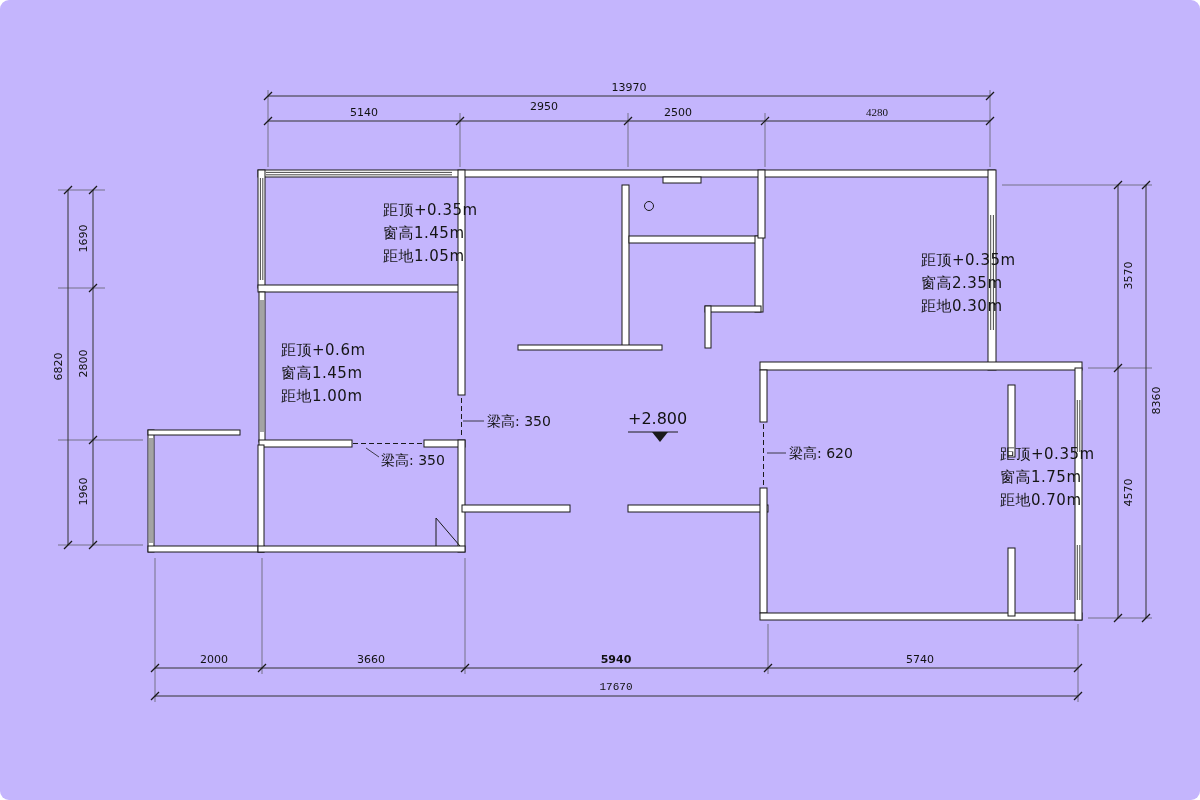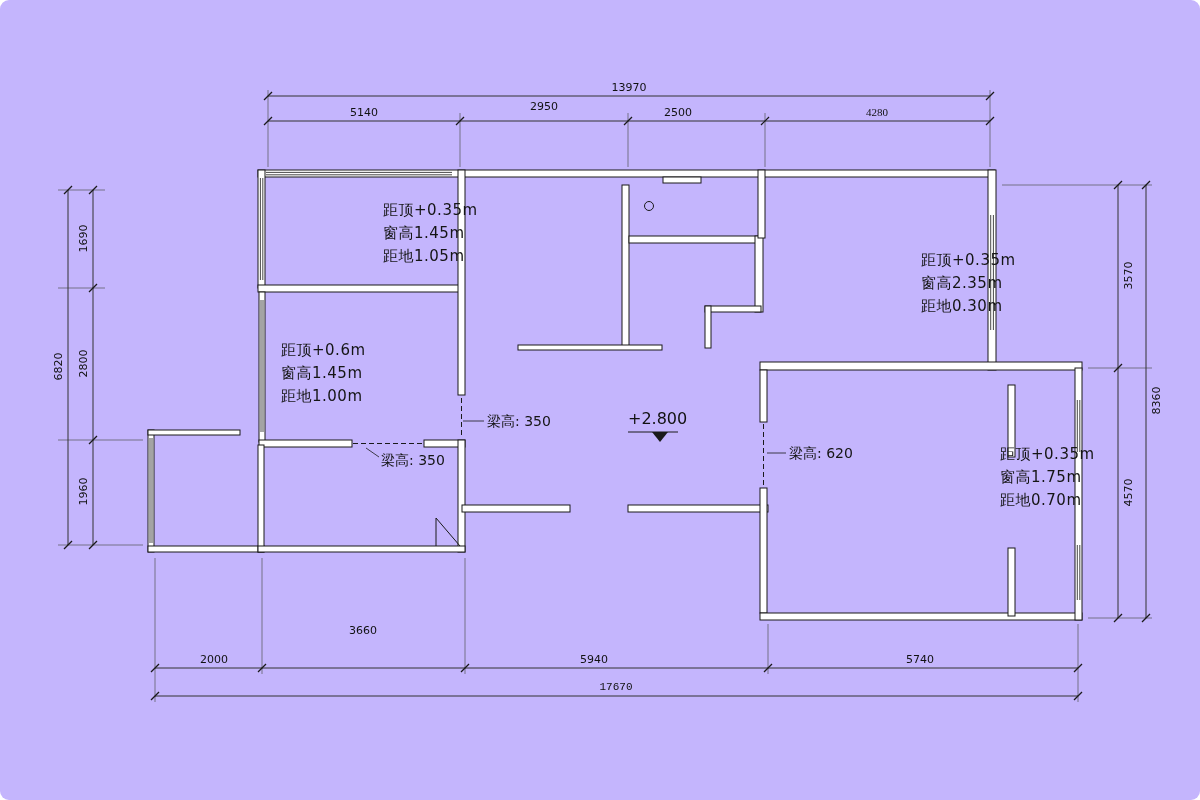--- a/index.html
+++ b/index.html
@@ -177,22 +177,22 @@
   <div class="dim wide rot" style="left:30px; top:360px;">6820</div>
   <div class="dim rot" style="left:61px; top:232px;">1690</div>
   <div class="dim rot" style="left:61px; top:357px;">2800</div>
   <div class="dim rot" style="left:61px; top:485px;">1960</div>
 
   <div class="dim rot" style="left:1106px; top:269px;">3570</div>
   <div class="dim rot" style="left:1106px; top:486px;">4570</div>
   <div class="dim wide rot" style="left:1128px; top:394px;">8360</div>
 
   <div class="dim" style="left:186px; top:653px;margin-left:6px;">2000</div>
-  <div class="dim" style="left:341px; top:624px;">3660</div>
-  <div class="dim" style="left:572px; top:653px;">5940</div>
+  <div class="dim" style="left:341px; top:653px;text-align:right;">3660</div>
+  <div class="dim" style="left:594px; top:653px;font-weight:bold;">5940</div>
   <div class="dim" style="left:898px; top:653px;">5740</div>
   <div class="dim wide" style="left:588px; top:681px;font-family:Liberation Mono, monospace;">17670</div>
 
   <div class="ann" style="left:383px; top:199px;">
     <div>距顶+0.35m</div>
     <div>窗高1.45m</div>
     <div>距地1.05m</div>
   </div>
 
   <div class="ann" style="left:281px; top:339px;">

